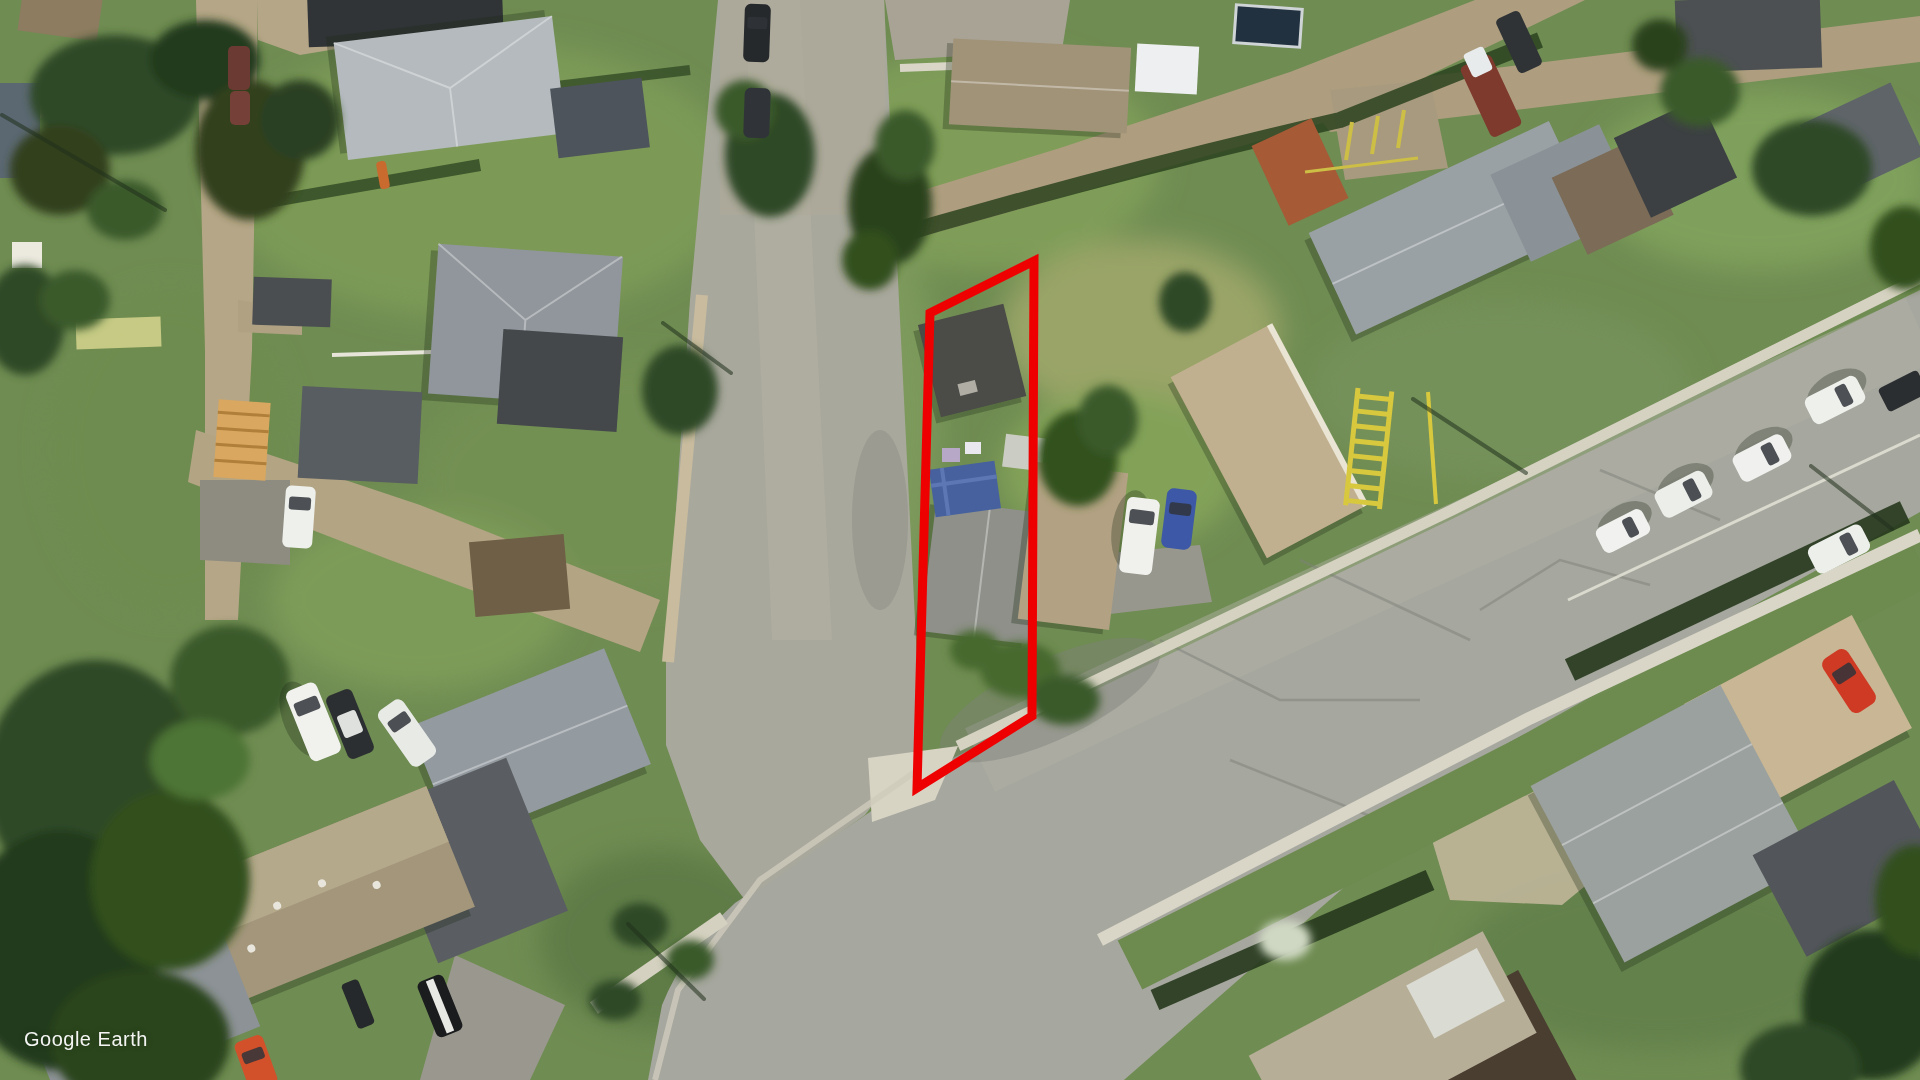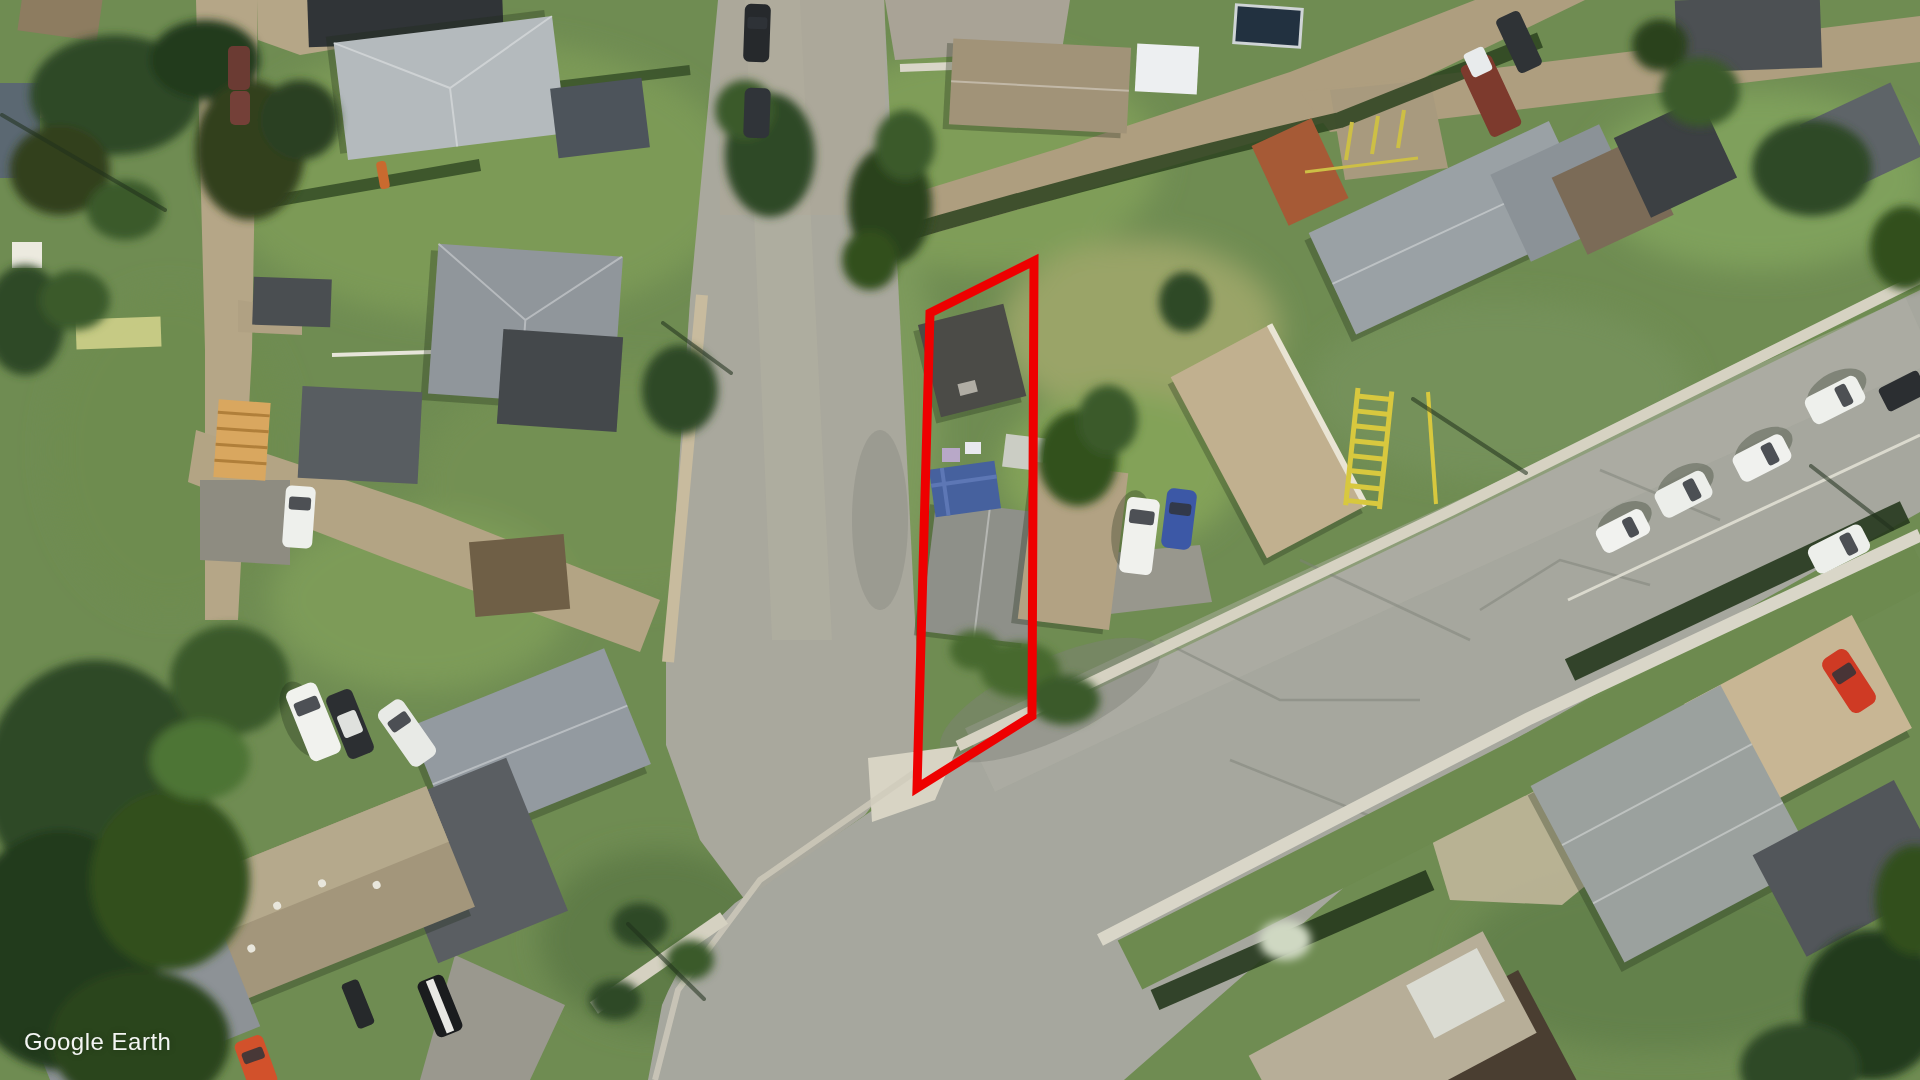--- a/index.html
+++ b/index.html
@@ -1,18 +1,18 @@
 <!DOCTYPE html>
 <html><head>
 <meta charset="utf-8">
 <style>
   html,body{margin:0;padding:0;width:1920px;height:1080px;overflow:hidden;background:#6f8c52;}
   #viewport{position:relative;width:1920px;height:1080px;font-family:"Liberation Sans",sans-serif;}
   svg{display:block}
-  .lbl{position:absolute;left:24px;top:1028px;color:rgba(255,255,255,.95);font-size:24px;
+  .lbl{position:absolute;left:24px;top:1028px;color:rgba(255,255,255,.95);font-size:20px;
        letter-spacing:.5px;font-weight:400;text-shadow:0 0 6px rgba(0,0,0,.25);user-select:none;}
   .hshadow{fill:#1e2a18;opacity:.30}
   .glass{fill:#30343a;opacity:.85}
   .ridge{stroke:#ffffff;stroke-opacity:.35;stroke-width:2;fill:none}
   .crack{stroke:#7e8178;stroke-width:2.5;fill:none;opacity:.5}
   .pole{stroke:#20301c;stroke-width:4;opacity:.55;stroke-linecap:round}
 </style>
 </head>
 <body>
 

